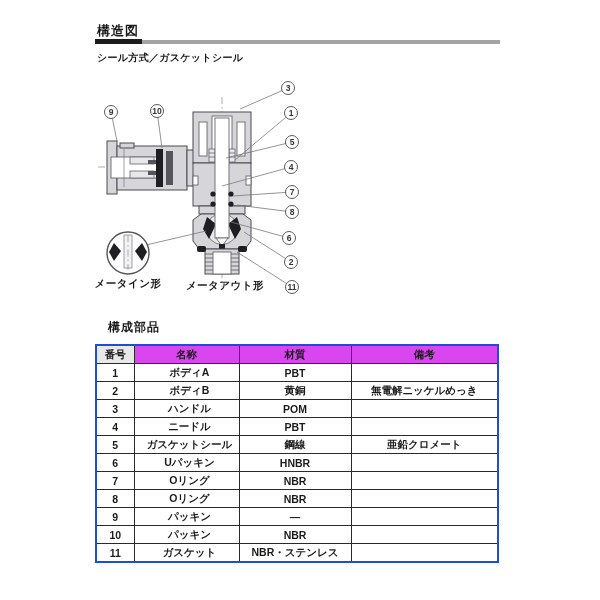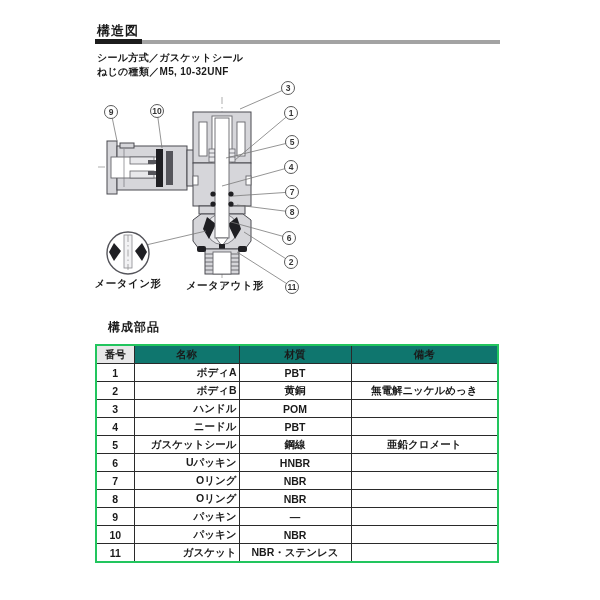--- a/index.html
+++ b/index.html
@@ -5,29 +5,29 @@
   html,body{margin:0;padding:0;background:#ffffff;}
   .page{position:relative;width:504px;height:600px;background:#ffffff;overflow:hidden;
         font-family:"Liberation Sans","DejaVu Sans",sans-serif;color:#1a1a1a;}
   .sec-title{position:absolute;left:97px;top:22px;font-size:13px;font-weight:bold;letter-spacing:1px;}
   .rule-gray{position:absolute;left:95px;top:40px;width:405px;height:4px;background:#a3a3a3;}
   .rule-black{position:absolute;left:95px;top:39px;width:47px;height:5px;background:#1c1c1c;}
   .specs{position:absolute;left:97px;top:51px;font-size:10px;font-weight:bold;line-height:13.5px;letter-spacing:0.3px;}
   .diagram-svg{position:absolute;left:0;top:0;width:600px;height:310px;}
   .sec-title2{position:absolute;left:108px;top:319px;font-size:12px;font-weight:bold;letter-spacing:1px;}
   table.parts{position:absolute;left:95px;top:344px;width:402px;border-collapse:collapse;
-        border:2px solid #22c55e;table-layout:fixed;}
+        border:2px solid #1d4ed8;table-layout:fixed;}
   table.parts th,table.parts td{border:1px solid #2a2a2a;height:17px;font-size:10.5px;
         font-weight:bold;padding:0 2px;overflow:hidden;white-space:nowrap;}
-  table.parts th{background:#0f766e;font-weight:bold;text-align:center;}
+  table.parts th{background:#d946ef;font-weight:bold;text-align:center;}
   table.parts th.c0{background:#e8e8e9;}
   table.parts col.w0{width:38px;} table.parts col.w1{width:105px;}
   table.parts col.w2{width:112px;} table.parts col.w3{width:147px;}
   table.parts td.c0{text-align:center;}
-  table.parts td.c1{text-align:right;padding-left:8px;}
+  table.parts td.c1{text-align:center;padding-left:8px;}
   table.parts td.c2{text-align:center;}
   table.parts td.c3{text-align:center;}
   .callout-circle{fill:#ffffff;stroke:#5a5a5a;stroke-width:1;}
   .callout-num{font-size:8.5px;font-weight:bold;fill:#333;text-anchor:middle;
         font-family:"Liberation Sans","DejaVu Sans",sans-serif;}
   .leader{stroke:#7a7a7a;stroke-width:0.8;fill:none;}
   .metal{fill:#d6d6da;stroke:#4a4a50;stroke-width:1;}
   .metal-light{fill:#e8e8eb;stroke:#66666c;stroke-width:0.8;}
   .bore{fill:#ffffff;stroke:#66666c;stroke-width:0.9;}
   .seal-dark{fill:#1f1f23;stroke:none;}
@@ -40,21 +40,20 @@
 <body>
 
 <div class="page">
 
   <div class="rule-gray"></div>
   <div class="rule-black"></div>
   <div class="sec-title">構造図</div>
 
   <div class="specs">
     <div>シール方式／ガスケットシール</div>
-    <div>ねじの種類／M5, 10-32UNF</div>
   </div>
 
   <svg class="diagram-svg" viewBox="0 0 600 310">
 
     <g>
       <line class="centerline" x1="222" y1="97" x2="222" y2="287"></line>
       <line class="centerline" x1="98" y1="167" x2="241" y2="167"></line>
     </g>
 
     <g>

